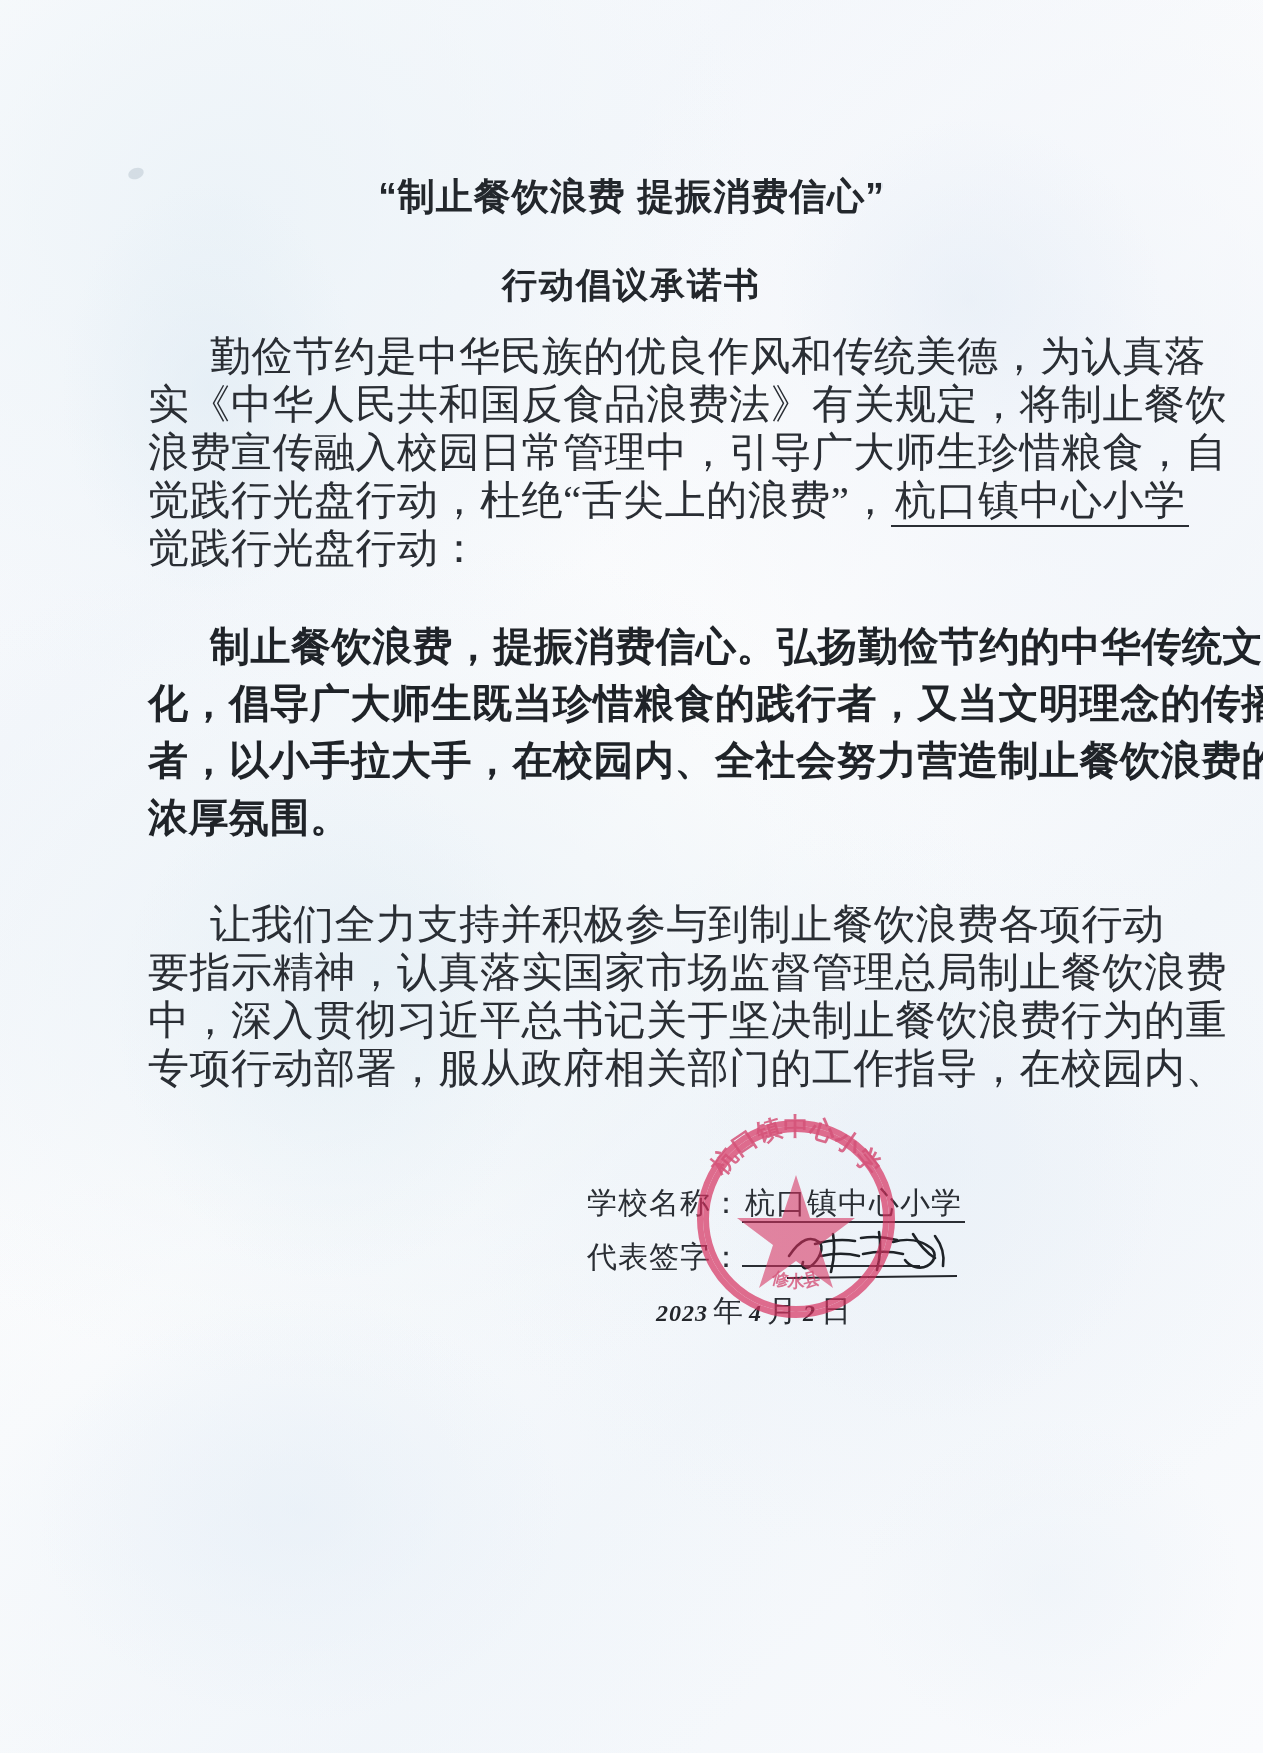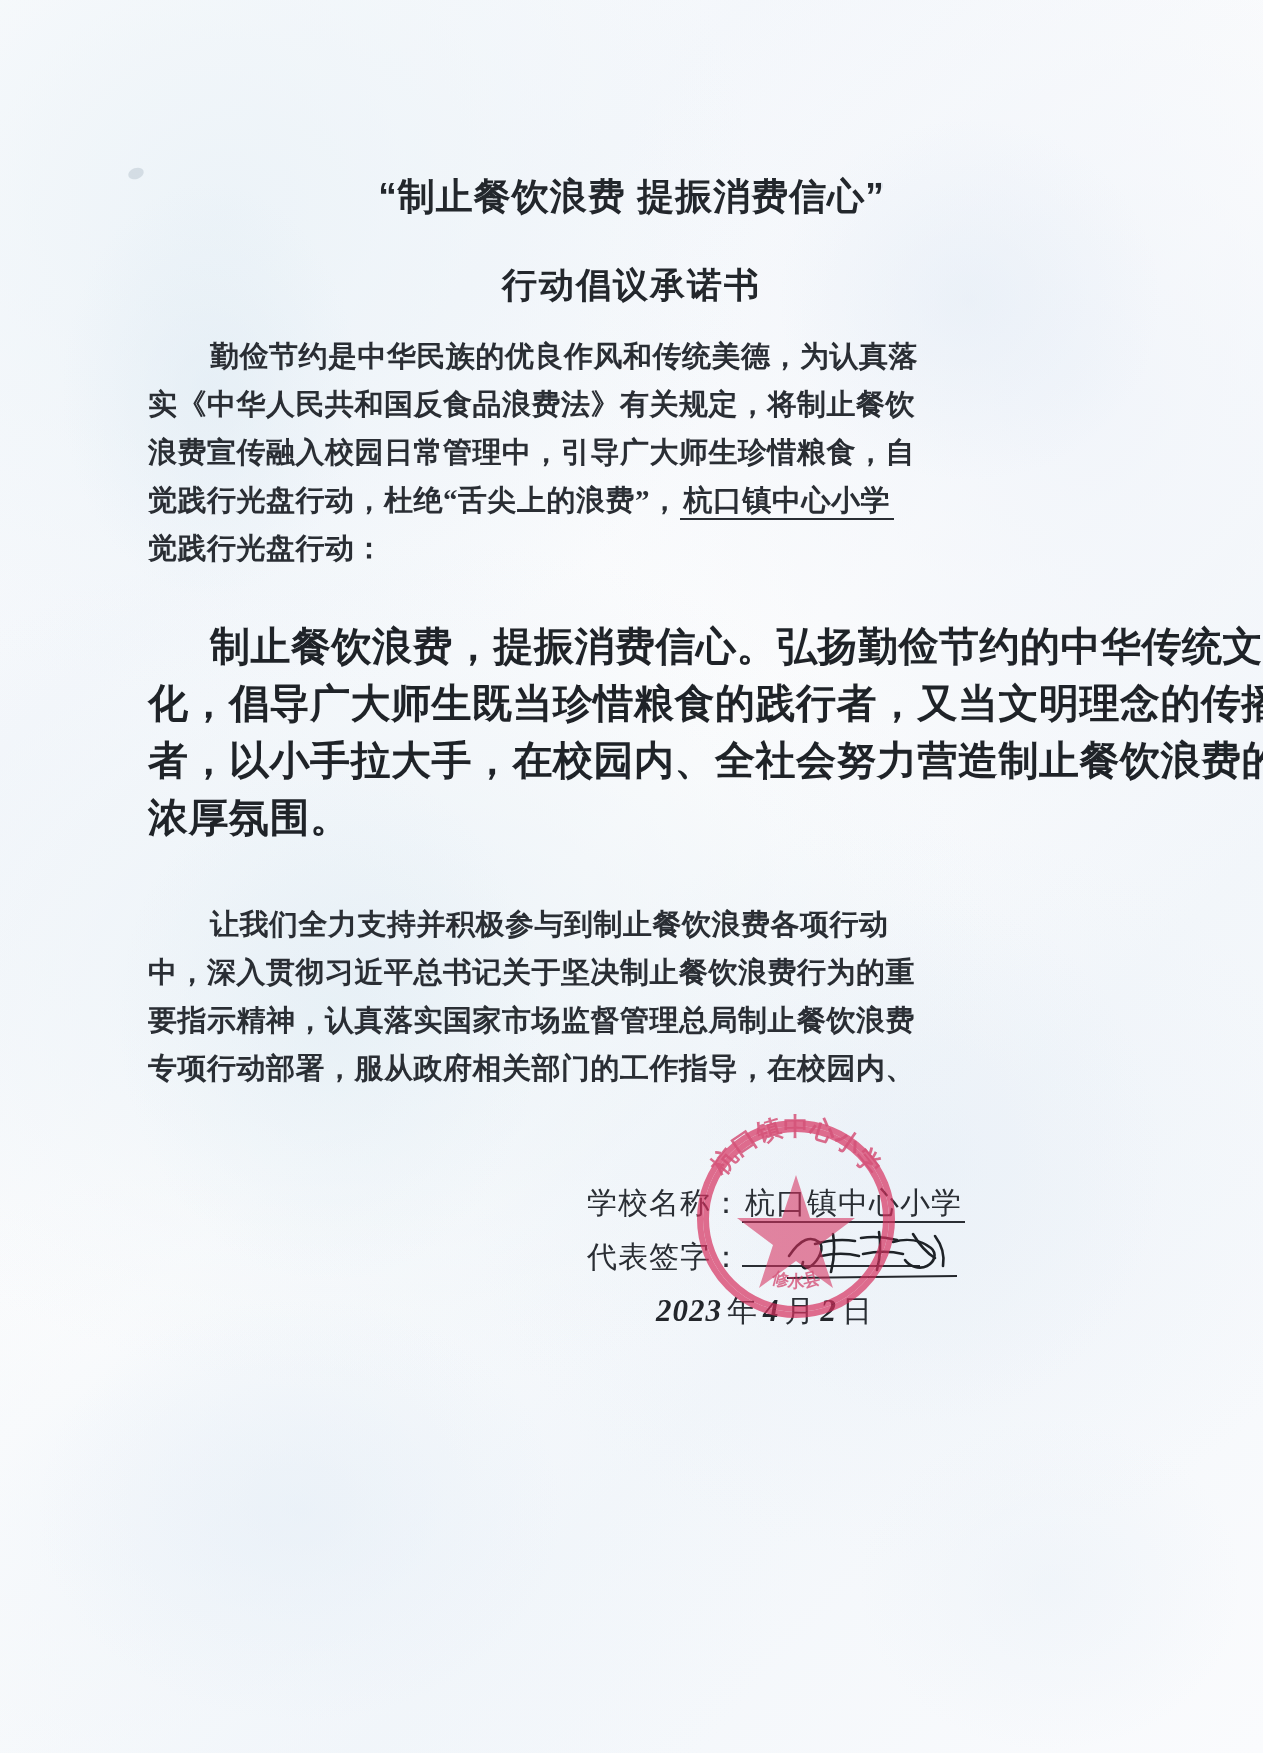--- a/index.html
+++ b/index.html
@@ -95,25 +95,24 @@
   }
 
   .para {
     position: absolute;
     left: 148px;
     width: 800px;
   }
   
   .kai {
     font-family: "Liberation Serif", serif;
-    font-size: 29px;
+    font-size: 41px;
     line-height: 48px;
     color: #2a2e34;
     letter-spacing: 0.5px;
-    font-weight: bold;
   }
   .hei {
     font-family: "Liberation Sans", sans-serif;
     font-weight: bold;
     font-size: 40px;
     line-height: 57px;
     color: #1f2328;
     letter-spacing: 0.5px;
   }
   .line { white-space: nowrap; }
@@ -144,21 +143,21 @@
   .sig-value {
     border-bottom: 2px solid #2a2e34;
     padding: 0 3px 2px 3px;
     letter-spacing: 1px;
   }
   #date-row { padding-left: 64px; letter-spacing: 1px; }
   .hand-date {
     font-family: "Liberation Serif", serif;
     font-style: italic;
     font-weight: bold;
-    font-size: 31px;
+    font-size: 24px;
     color: #23262b;
     padding: 0 5px;
   }
 
   
   #signature-ink {
     position: absolute;
     left: 785px;
     top: 1226px;
     width: 175px;
@@ -232,22 +231,22 @@
 
     <div class="para hei" id="para-2">
       <div class="line indent">制止餐饮浪费，提振消费信心。弘扬勤俭节约的中华传统文</div>
       <div class="line">化，倡导广大师生既当珍惜粮食的践行者，又当文明理念的传播</div>
       <div class="line">者，以小手拉大手，在校园内、全社会努力营造制止餐饮浪费的</div>
       <div class="line">浓厚氛围。</div>
     </div>
 
     <div class="para kai" id="para-3">
       <div class="line indent">让我们全力支持并积极参与到制止餐饮浪费各项行动</div>
+      <div class="line">要指示精神，认真落实国家市场监督管理总局制止餐饮浪费</div>
       <div class="line">中，深入贯彻习近平总书记关于坚决制止餐饮浪费行为的重</div>
-      <div class="line">要指示精神，认真落实国家市场监督管理总局制止餐饮浪费</div>
       <div class="line">专项行动部署，服从政府相关部门的工作指导，在校园内、</div>
     </div>
 
     <div id="signature-block">
       <div class="sig-row">
         <span class="sig-label">学校名称：</span><span class="sig-value">杭口镇中心小学</span>
       </div>
       <div class="sig-row">
         <span class="sig-label">代表签字：</span><span class="sig-value" style="display:inline-block;width:172px;"></span>
       </div>

